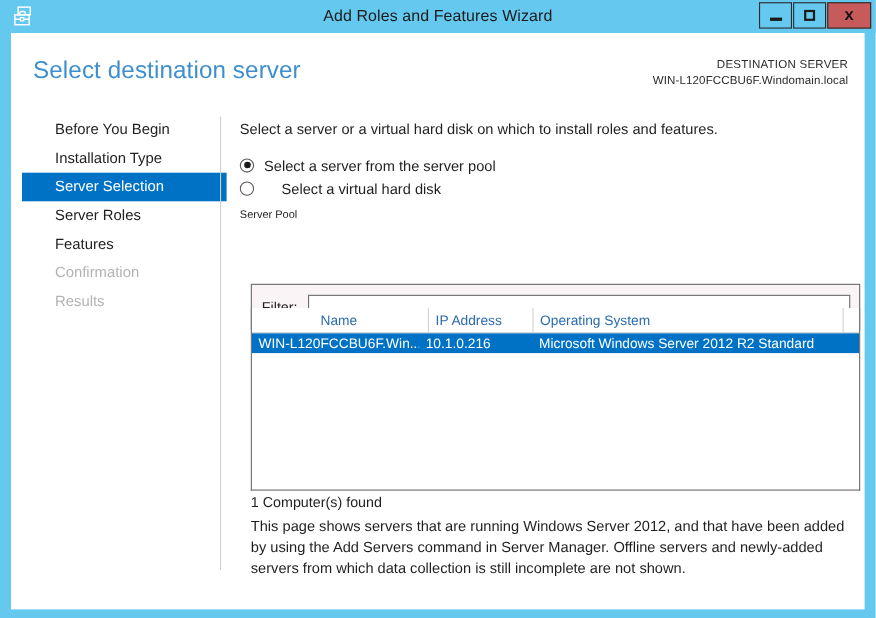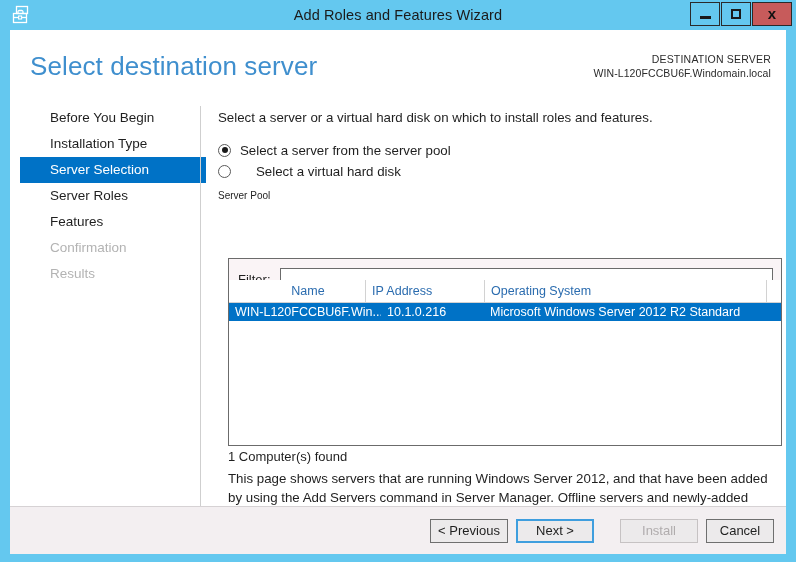--- a/index.html
+++ b/index.html
@@ -86,21 +86,21 @@
     left: 10px; top: 30px;
     width: 776px; height: 524px;
     background: #ffffff;
     box-sizing: border-box;
   }
 
   
   #page-title {
     position: absolute;
     left: 20px; top: 21px;
-    font-size: 26px;
+    font-size: 22px;
     font-weight: 300;
     color: #3f8fce;
     letter-spacing: 0.1px;
     white-space: nowrap;
   }
   #dest-block {
     position: absolute;
     right: 15px; top: 22px;
     text-align: right;
     line-height: 14px;
@@ -263,21 +263,21 @@
     font-size: 12.5px;
     color: #2b6caf;
     white-space: nowrap;
     padding-left: 6px;
     box-sizing: border-box;
     border-left: 1px solid #d2d2d2;
     cursor: default;
   }
   .col-head.first { border-left: none; padding-left: 6px; }
   #th-name { left: 0;   width: 152px; text-align: center; }
-  #th-ip   { left: 136px; width: 103px; }
+  #th-ip   { left: 160px; width: 103px; }
   #th-os   { left: 255px; width: 282px; }
   #th-pad  { left: 537px; width: 15px; }
 
   .table-row {
     position: relative;
     height: 18px;
     cursor: default;
   }
   .table-row.selected {
     background: #0072c6;
@@ -431,21 +431,15 @@
           <div class="cell c-ip">10.1.0.216</div>
           <div class="cell c-os">Microsoft Windows Server 2012 R2 Standard</div>
         </div>
       </div>
 
       <div id="found-text">1 Computer(s) found</div>
       <div id="help-text">This page shows servers that are running Windows Server 2012, and that have been added by using the Add Servers command in Server Manager. Offline servers and newly-added servers from which data collection is still incomplete are not shown.</div>
 
     </div>
 
-    <div id="footer">
-      <button class="footer-btn" id="btn-previous">&lt; Previous</button>
-      <button class="footer-btn" id="btn-next">Next &gt;</button>
-      <button class="footer-btn" id="btn-install" disabled="">Install</button>
-      <button class="footer-btn" id="btn-cancel">Cancel</button>
-    </div>
 
   </div>
 </div>
 
 </body></html>

